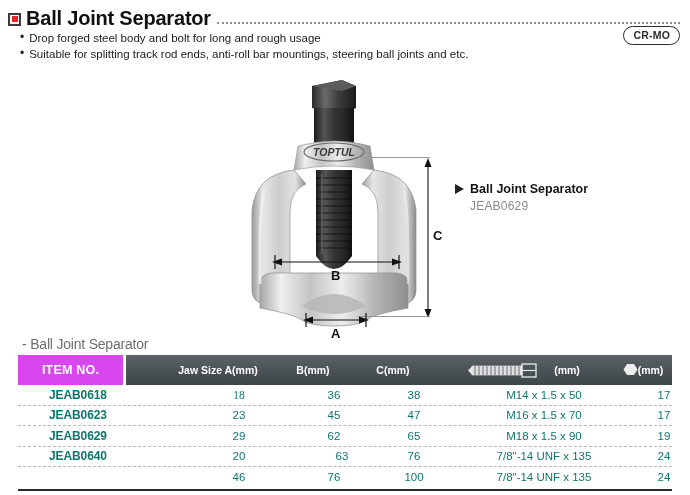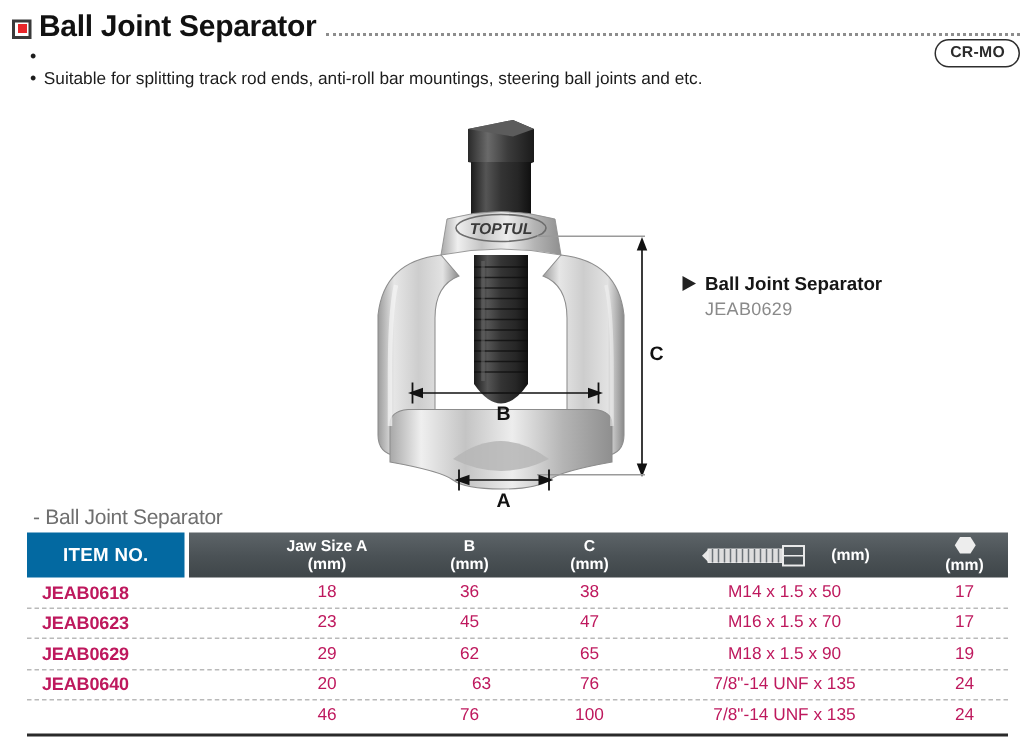--- a/index.html
+++ b/index.html
@@ -165,21 +165,21 @@
   .thead {
     position: relative;
     height: 30px;
   }
   .th-item {
     position: absolute;
     left: 0;
     top: 0;
     width: 105px;
     height: 30px;
-    background: #0369a1;
+    background: #d946ef;
     color: #ffffff;
     font-size: 12.5px;
     font-weight: bold;
     display: flex;
     align-items: center;
     justify-content: center;
     letter-spacing: 0.2px;
   }
   .th-band {
     position: absolute;
@@ -191,21 +191,21 @@
   }
   .th-cell {
     position: absolute;
     top: 0;
     height: 30px;
     color: #ffffff;
     font-size: 10.5px;
     font-weight: bold;
     line-height: 12px;
     display: flex;
-    flex-direction: column;
+    flex-direction: row;
     align-items: center;
     justify-content: center;
     text-align: center;
     white-space: nowrap;
   }
   .th-cell .unit { font-size: 10.5px; font-weight: bold; }
   .th-icon-row {
     display: flex;
     align-items: center;
     justify-content: center;
@@ -228,22 +228,23 @@
     border-top: 2.2px solid #2a2a2a;
     margin-top: 2px;
   }
   .cell {
     position: absolute;
     top: 0;
     height: 19.5px;
     display: flex;
     align-items: center;
     font-size: 11.5px;
-    color: #be185d;
+    color: #0f766e;
     white-space: nowrap;
+    margin-left: 21px;
   }
   .cell.center {
     justify-content: center;
   }
   .cell.itemno {
     font-weight: bold;
     font-size: 12px;
     justify-content: flex-start;
     letter-spacing: -0.1px;
   }
@@ -255,20 +256,21 @@
   <span class="title-marker">
       <i></i>
     </span>
   <span class="page-title">Ball Joint Separator</span>
   <span class="title-dotline"></span>
 </div>
 
 <div class="bullets">
   <div class="bullet">
     <span class="dot">•</span>
+    <span>Drop forged steel body and bolt for long and rough usage</span>
   </div>
   <div class="bullet">
     <span class="dot">•</span>
     <span>Suitable for splitting track rod ends, anti-roll bar mountings, steering ball joints and etc.</span>
   </div>
 </div>
 
 <div class="cr-mo-badge">CR-MO</div>
 
 <div class="figure-area">
@@ -444,21 +446,21 @@
         <path d="M4,1 L11,1 L14.5,6.5 L11,12 L4,12 L0.5,6.5 Z" fill="#ededed"></path>
       </svg>
       <span class="unit">(mm)</span>
     </div>
   </div>
 
   <div class="tbody">
 
     <div class="trow">
       <div class="cell itemno" style="left:10px;width:120px;">JEAB0618</div>
-      <div class="cell center" style="left:140px;width:120px;">18</div>
+      <div class="cell center" style="left:140px;width:120px;font-family:Liberation Serif, serif;">18</div>
       <div class="cell center" style="left:240px;width:110px;text-align:right;">36</div>
       <div class="cell center" style="left:320px;width:110px;">38</div>
       <div class="cell center" style="left:410px;width:190px;">M14 x 1.5 x 50</div>
       <div class="cell center" style="left:590px;width:70px;">17</div>
     </div>
 
     <div class="trow">
       <div class="cell itemno" style="left:10px;width:120px;">JEAB0623</div>
       <div class="cell center" style="left:140px;width:120px;">23</div>
       <div class="cell center" style="left:240px;width:110px;">45</div>

